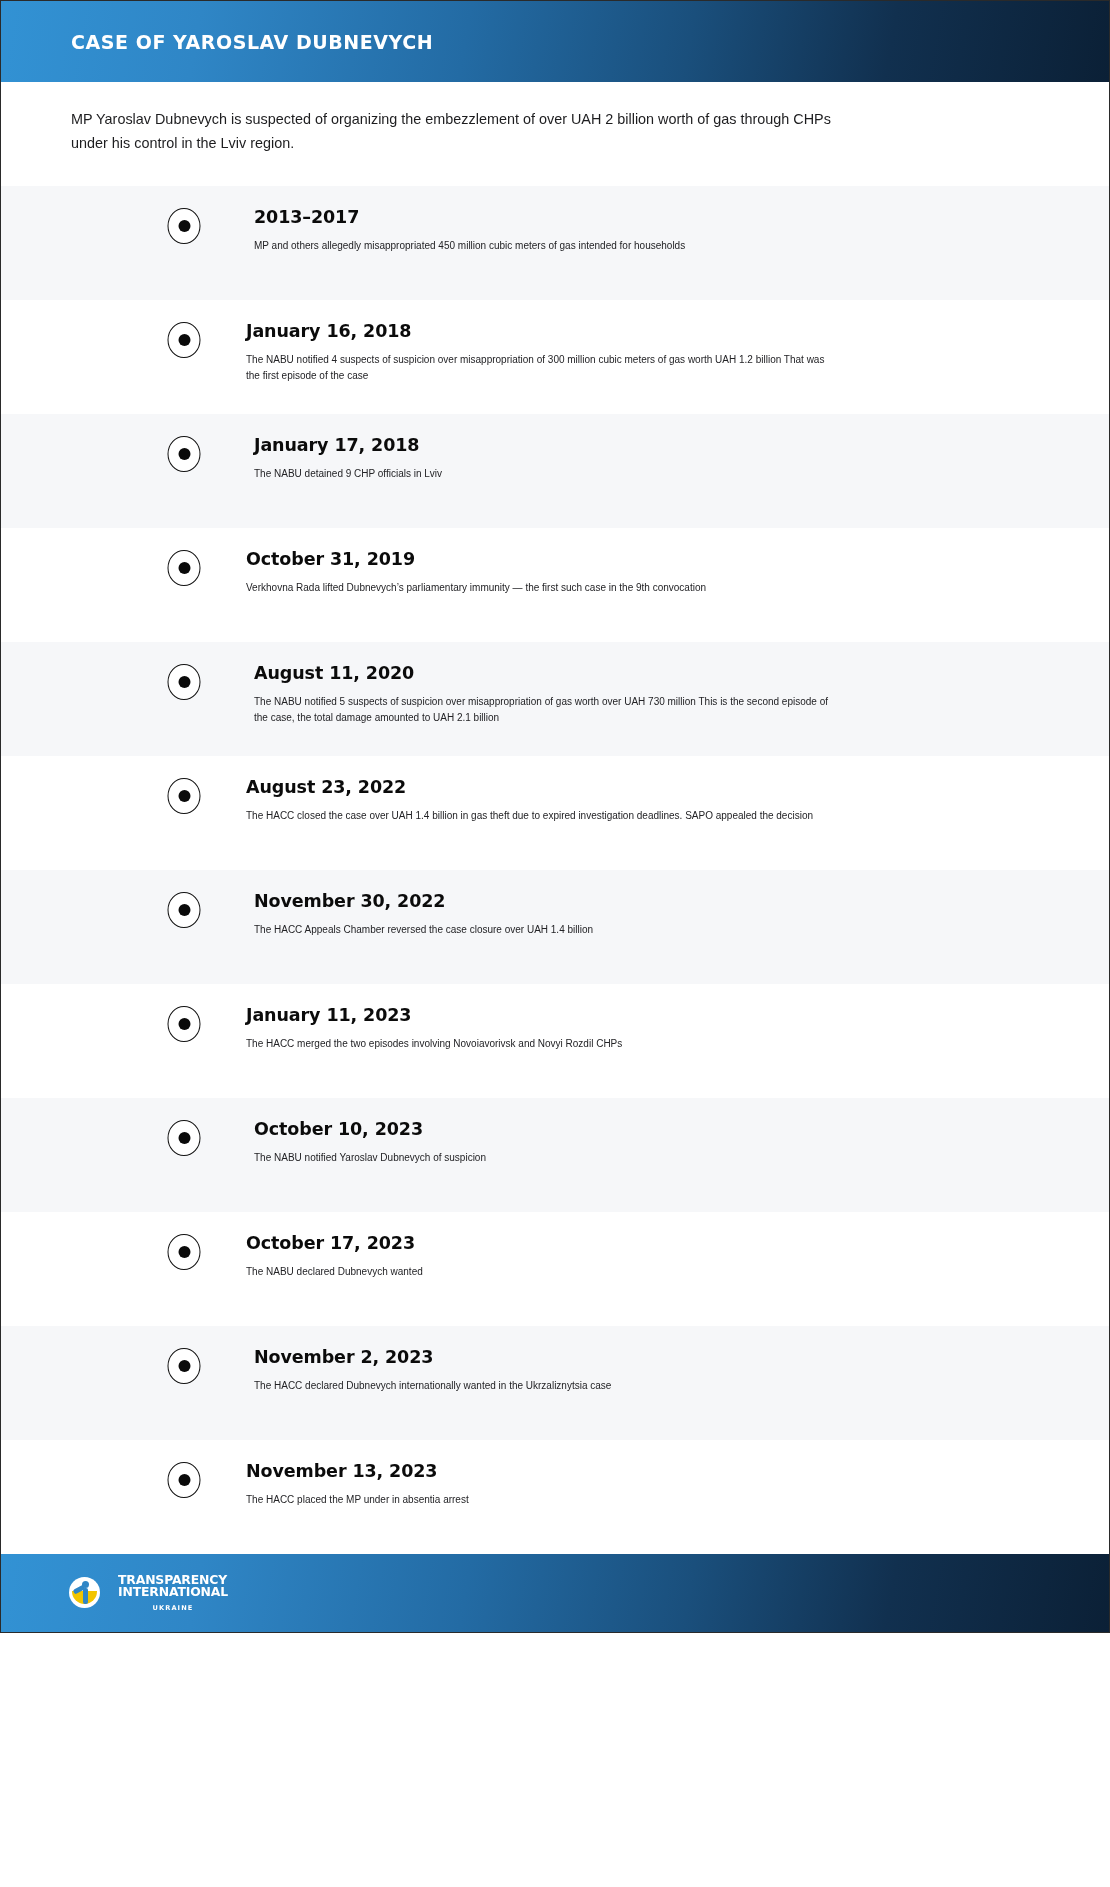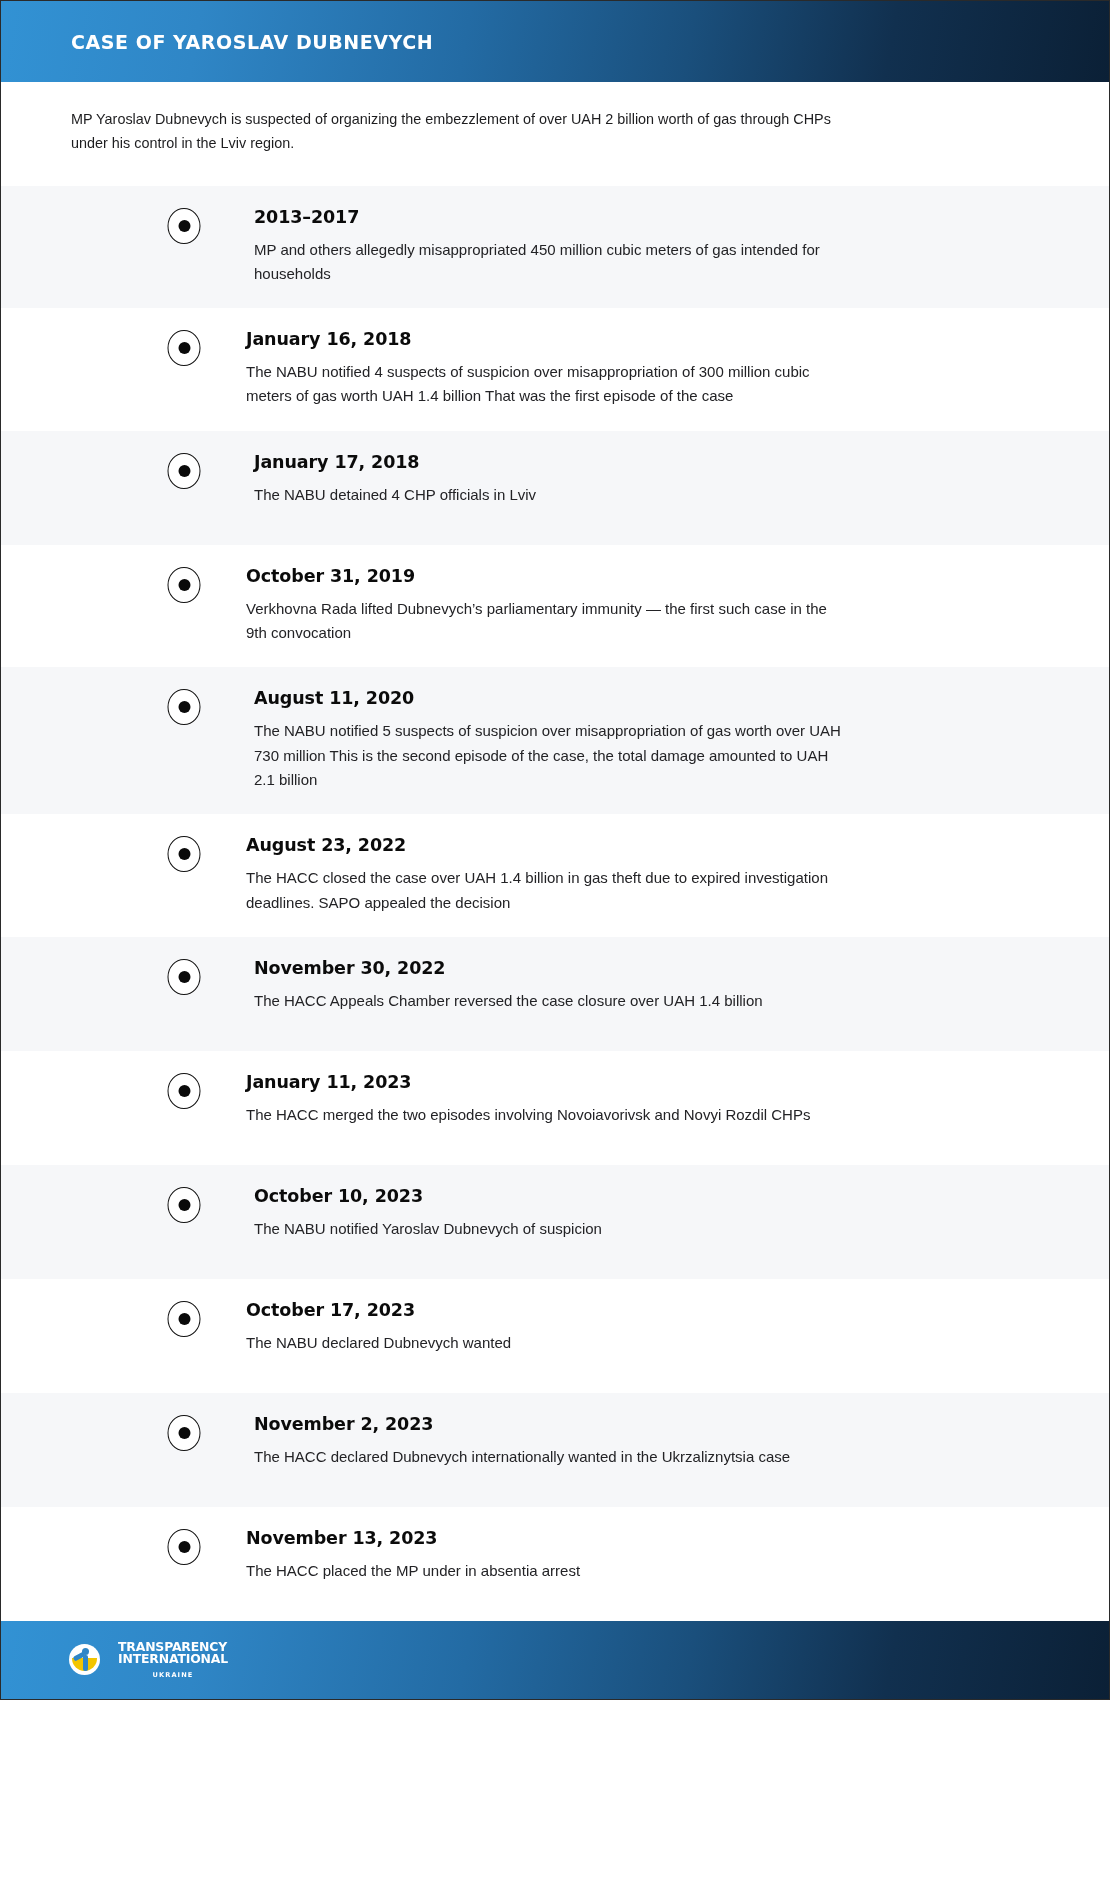--- a/index.html
+++ b/index.html
@@ -94,21 +94,21 @@
   }
   .event-date {
     font-family:"DejaVu Sans", sans-serif;
     font-size:17.5px;
     font-weight:bold;
     color:#0b0b0b;
     letter-spacing:-0.1px;
     margin-bottom:11px;
   }
   .event-desc {
-    font-size:15px;
+    font-size:10px;
     line-height:1.62;
     color:#232326;
     max-width:590px;
   }
 
   
   .footer {
     height:78px;
     background:linear-gradient(100deg,#3292d4 0%, #2f86c6 18%, #236ba4 42%, #1a4f7c 62%, #11304f 80%, #0b2036 100%);
     display:flex;
@@ -199,32 +199,32 @@
         </div>
       </div>
       <div class="row plain">
         <div class="node-cell">
           <div class="node">
             <div class="node-dot"></div>
           </div>
         </div>
         <div class="content-cell">
           <div class="event-date">January 16, 2018</div>
-          <div class="event-desc">The NABU notified 4 suspects of suspicion over misappropriation of 300 million cubic meters of gas worth UAH 1.4 billion That was the first episode of the case</div>
+          <div class="event-desc">The NABU notified 4 suspects of suspicion over misappropriation of 300 million cubic meters of gas worth UAH 1.2 billion That was the first episode of the case</div>
         </div>
       </div>
       <div class="row shaded">
         <div class="node-cell">
           <div class="node">
             <div class="node-dot"></div>
           </div>
         </div>
         <div class="content-cell">
           <div class="event-date">January 17, 2018</div>
-          <div class="event-desc">The NABU detained 4 CHP officials in Lviv</div>
+          <div class="event-desc">The NABU detained 9 CHP officials in Lviv</div>
         </div>
       </div>
       <div class="row plain">
         <div class="node-cell">
           <div class="node">
             <div class="node-dot"></div>
           </div>
         </div>
         <div class="content-cell">
           <div class="event-date">October 31, 2019</div>

